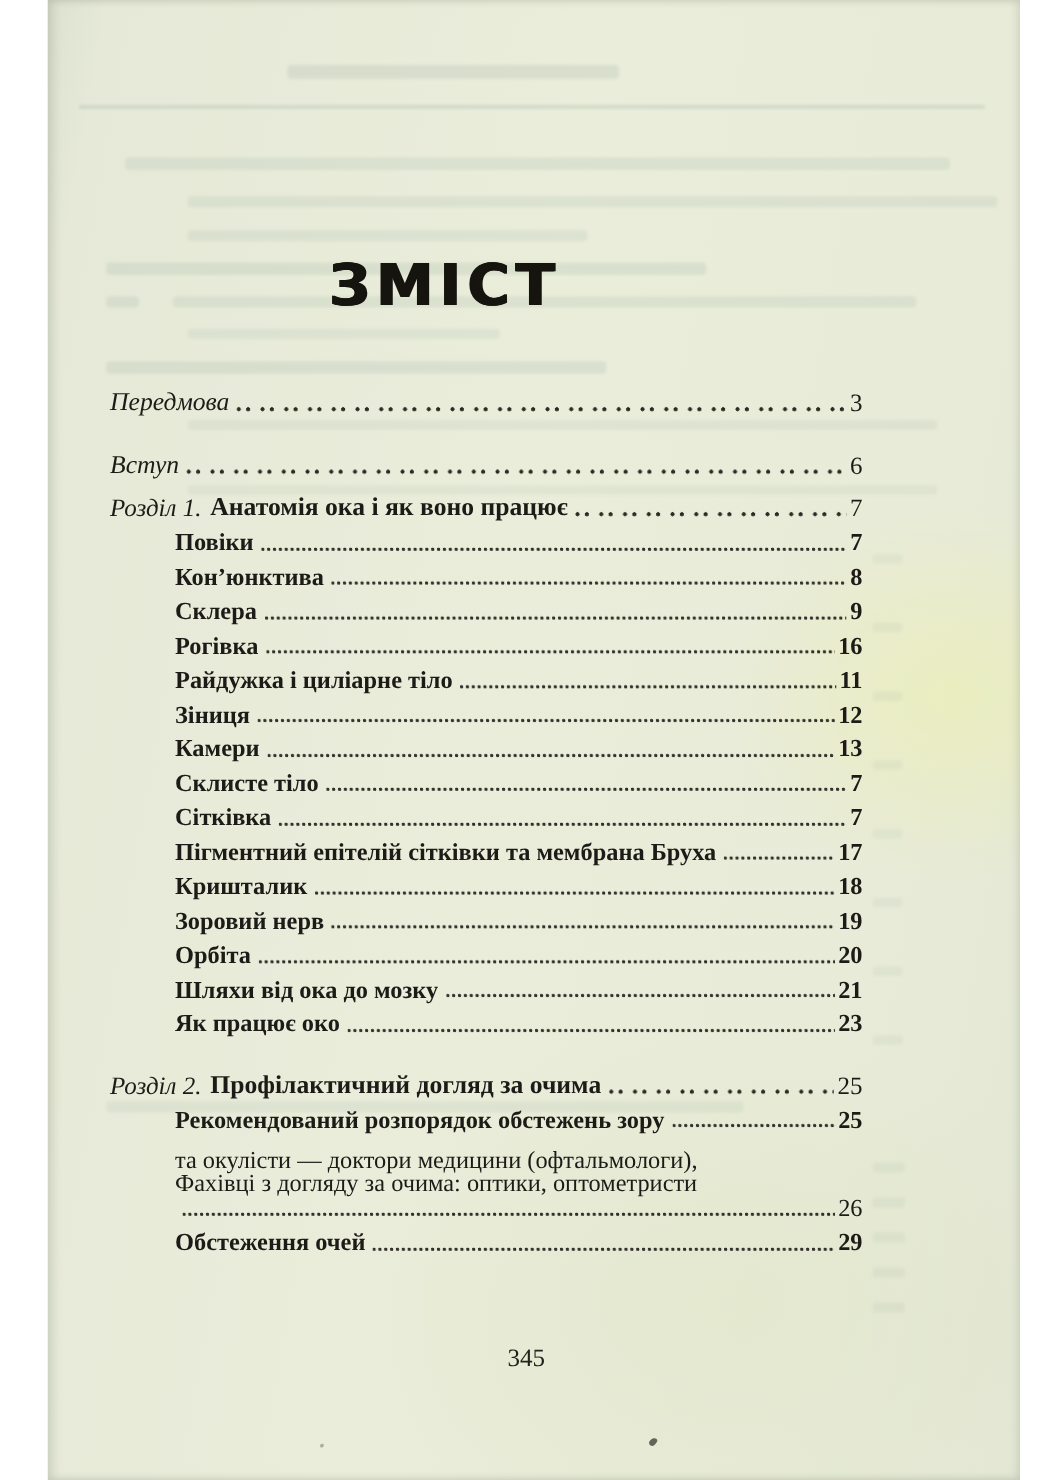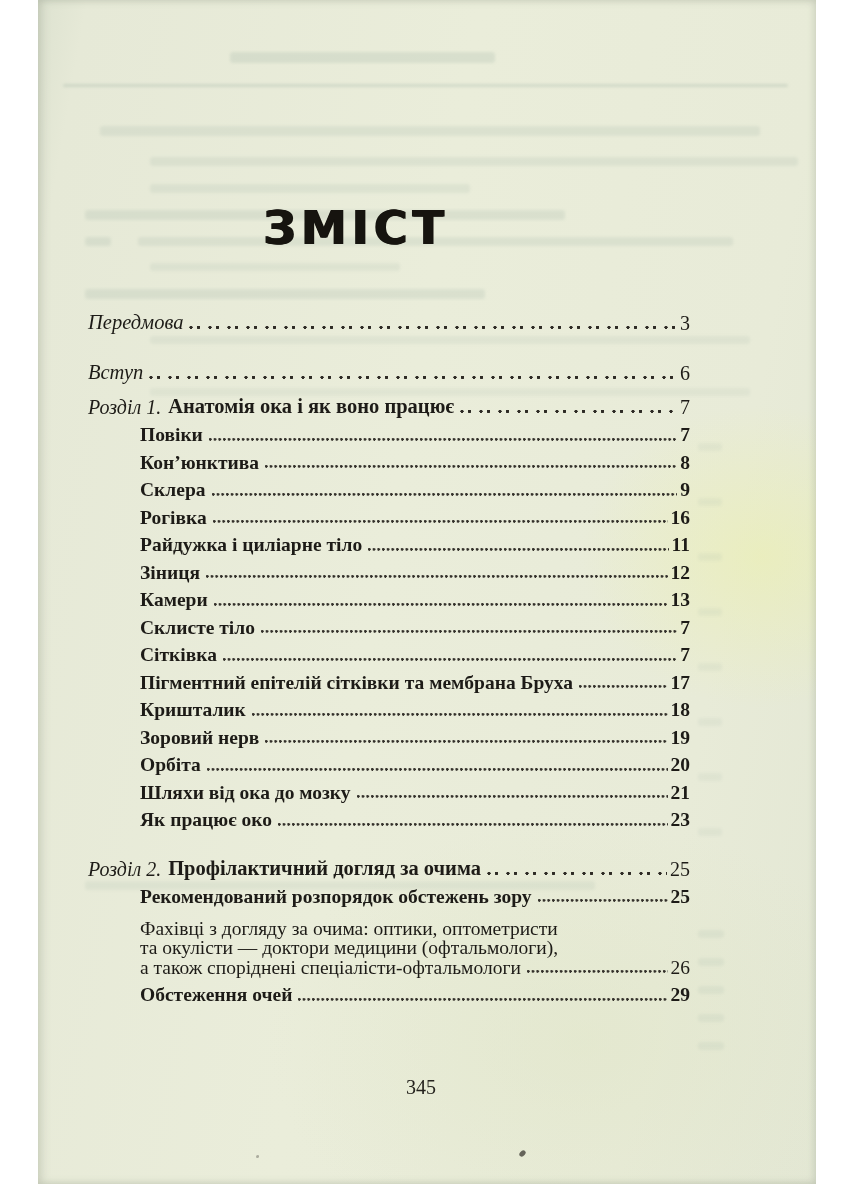--- a/index.html
+++ b/index.html
@@ -195,24 +195,23 @@
         <span class="pg">25</span>
       </div>
 
       <div class="row item">
           <span class="lbl">Рекомендований розпорядок обстежень зору</span>
           <span class="leader dense"></span>
           <span class="pg">25</span>
         </div>
 
       <div class="ml">
+        <span class="line">та окулісти — доктори медицини (офтальмологи),</span>
         <span class="line">Фахівці з догляду за очима: оптики, оптометристи</span>
-        <span class="line">та окулісти — доктори медицини (офтальмологи),</span>
         <span class="row-inner">
-          <span class="lbl">а також споріднені спеціалісти-офтальмологи</span>
           <span class="leader dense"></span>
           <span class="pg">26</span>
         </span>
       </div>
 
       <div class="row item">
           <span class="lbl">Обстеження очей</span>
           <span class="leader dense"></span>
           <span class="pg">29</span>
         </div>

